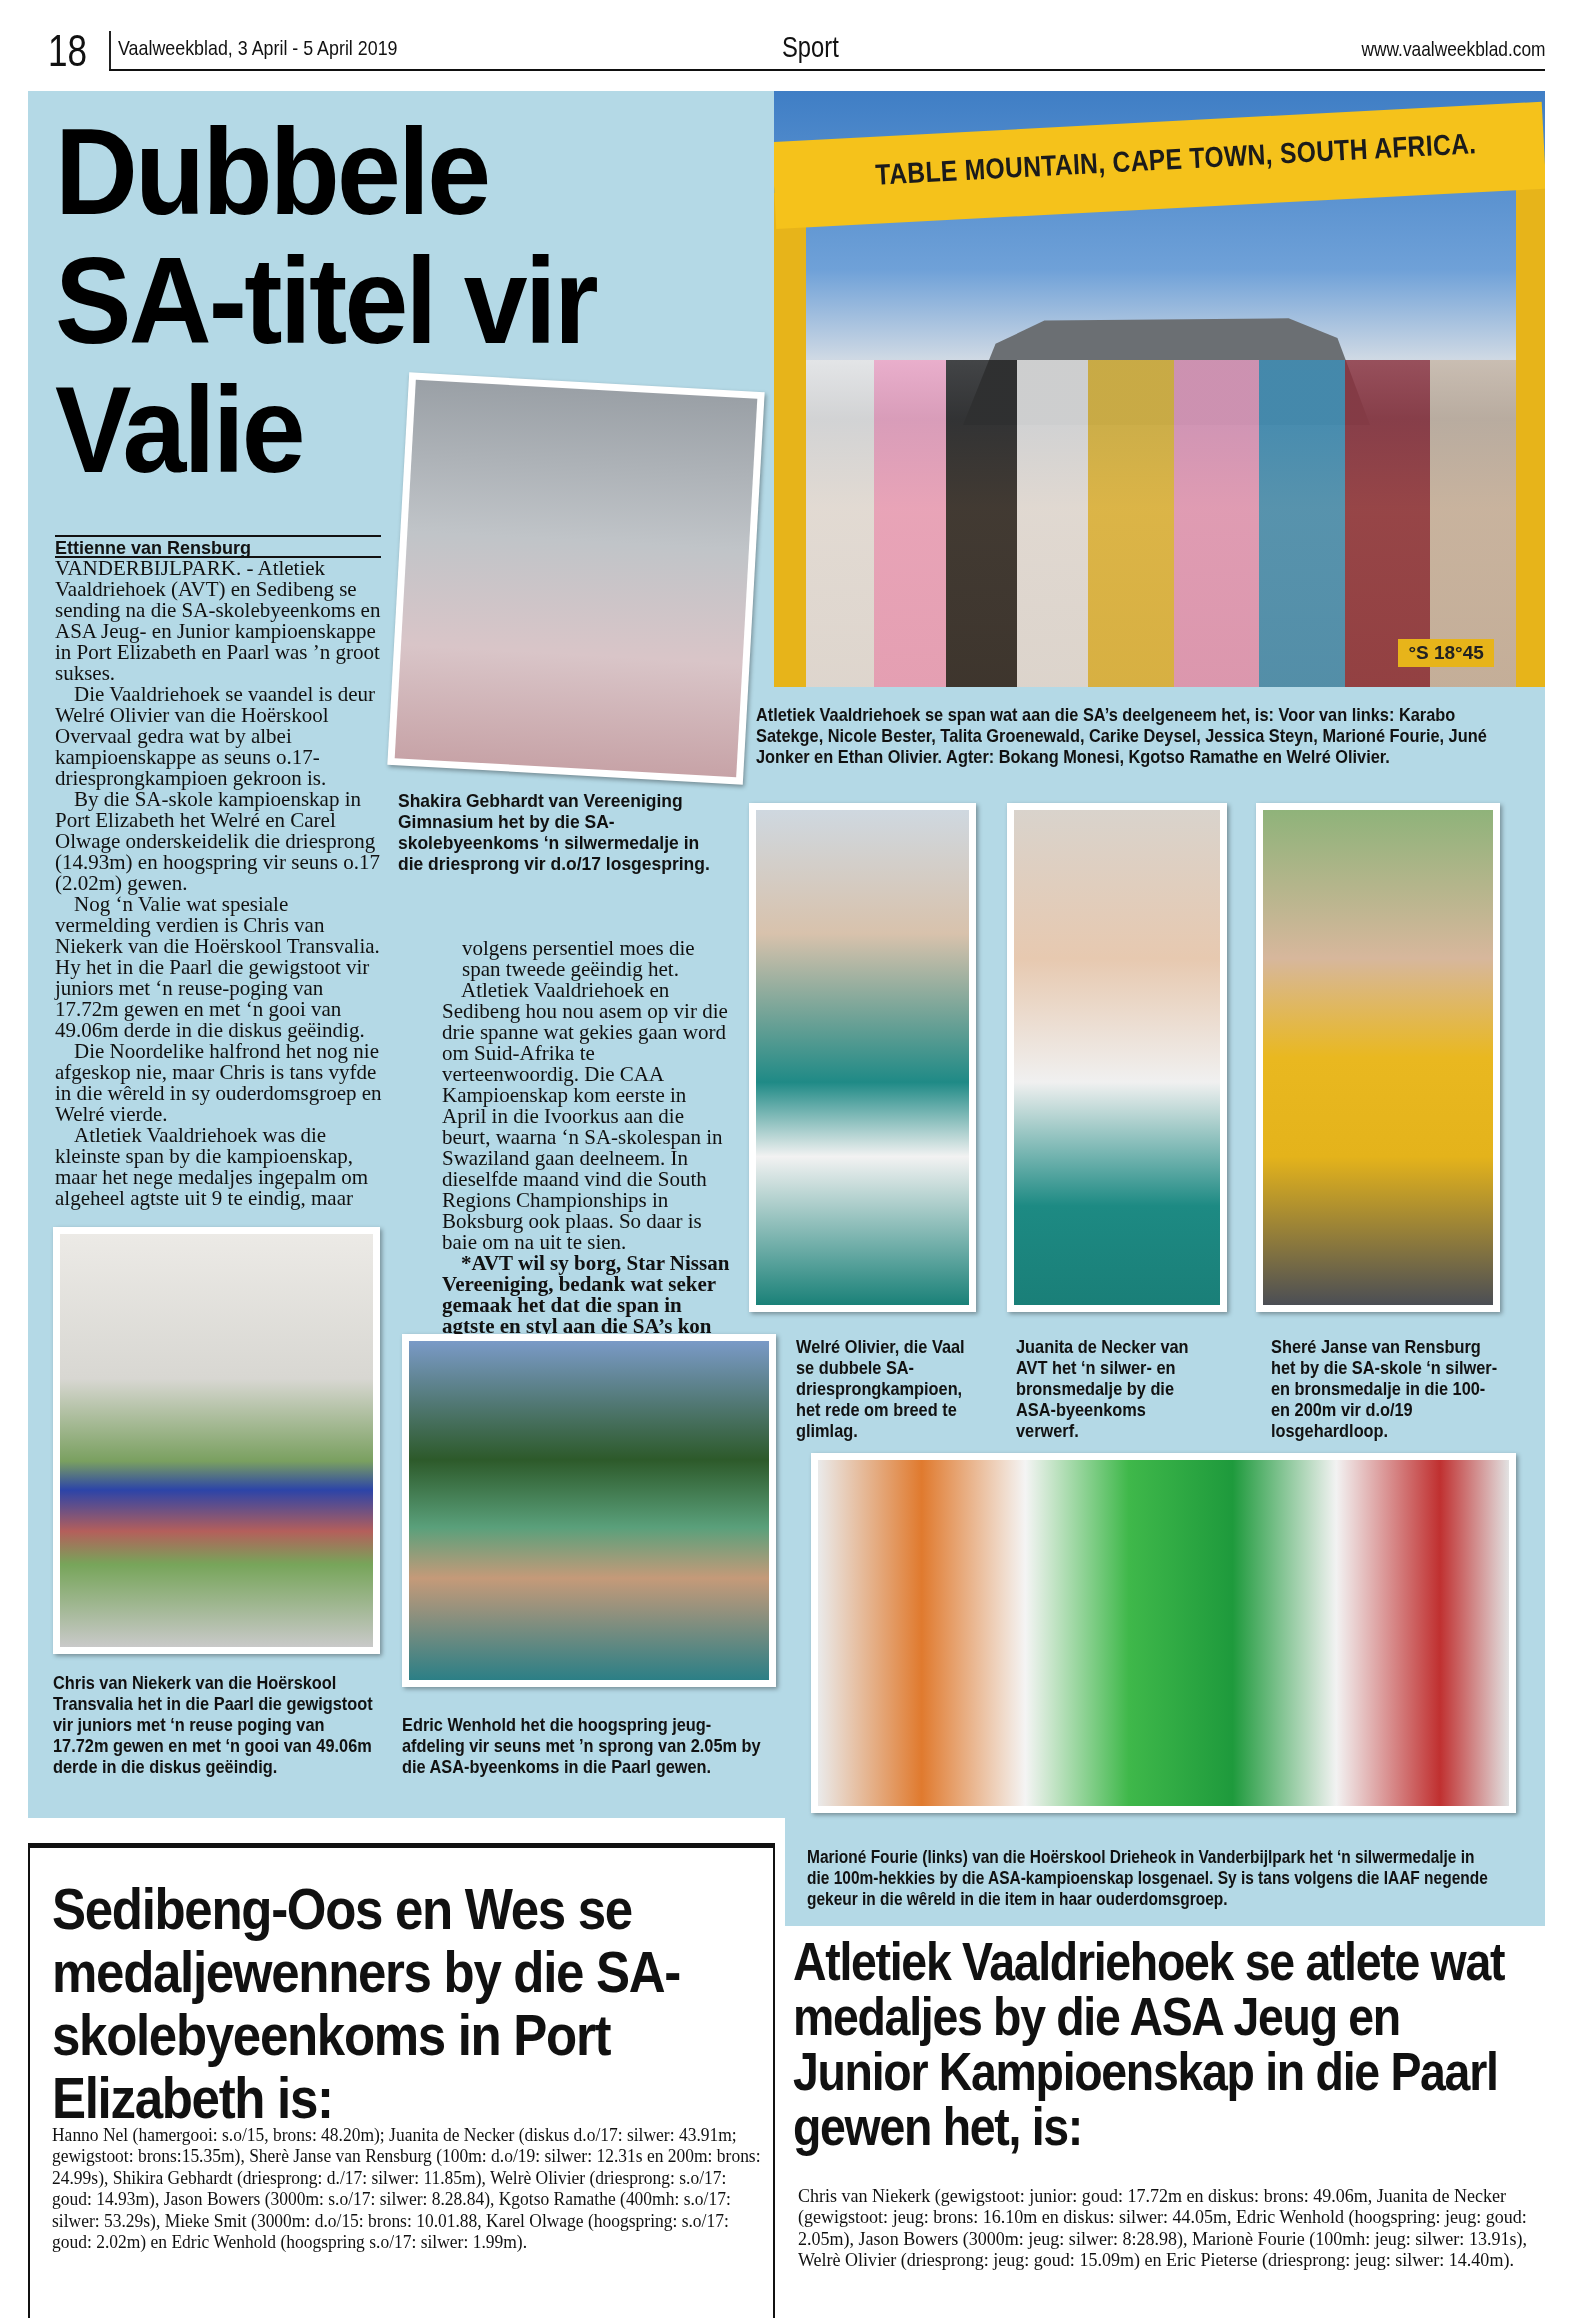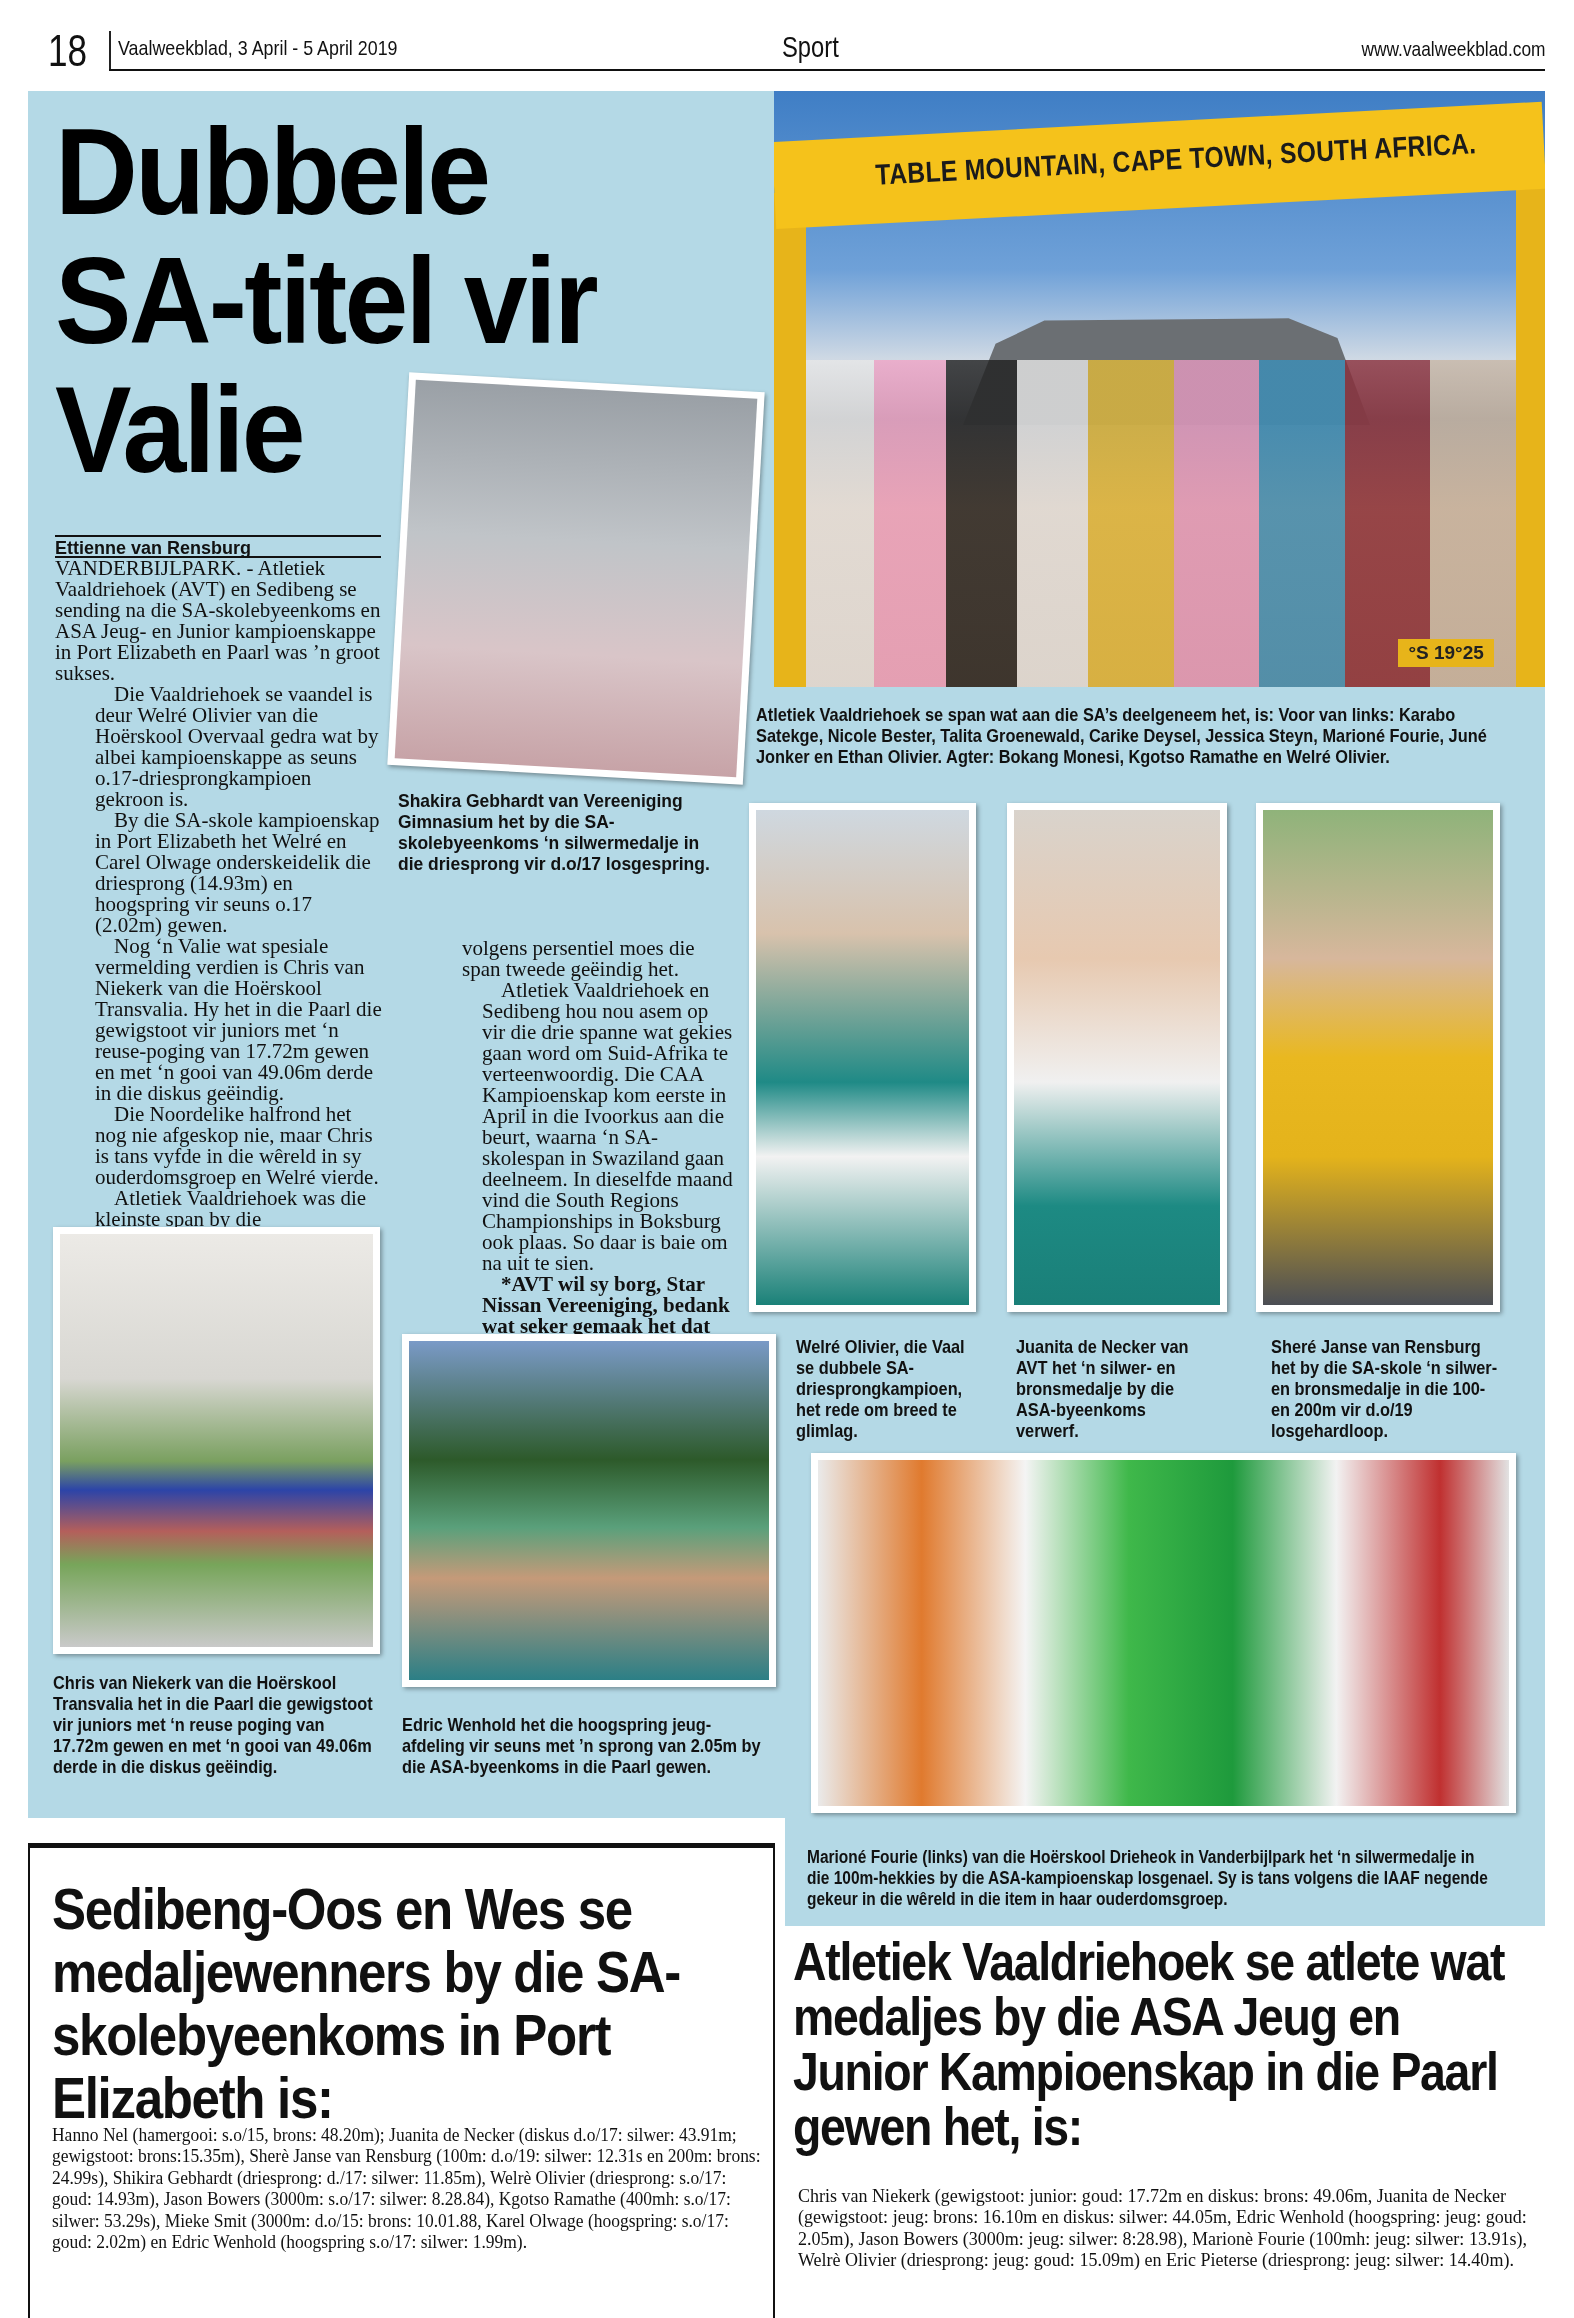--- a/index.html
+++ b/index.html
@@ -73,21 +73,21 @@
 
   
   .headline { left: 55px; top: 108px; font-family: "Liberation Sans", sans-serif; font-weight: 700; font-size: 122px; line-height: 129px; letter-spacing: -2.9px; transform: scaleX(0.94); transform-origin: left top; color: #000; }
 
   .byline-rule-top { left: 55px; top: 535px; width: 326px; height: 1.5px; background: #111; }
   .byline { left: 55px; top: 538px; font-family: "Liberation Sans", sans-serif; font-weight: 700; font-size: 18px; }
   .byline-rule-bot { left: 55px; top: 556px; width: 326px; height: 1.5px; background: #111; }
 
   .body-col { font-family: "Liberation Serif", serif; font-size: 21px; line-height: 21px; text-align: left; }
   .body-col p { text-indent: 0; }
-  .body-col p + p { text-indent: 19px; margin-left: 40px; }
+  .body-col p + p { text-indent: 19px; }
   .col-1 { left: 55px; top: 558px; width: 327px; }
   .col-2 { left: 442px; top: 938px; width: 291px; }
   .col-2 p.cont { text-indent: 0; margin-left: 20px; }
   .col-2 .sponsor { font-weight: 700; text-indent: 19px; }
 
   .cap-shakira { left: 398px; top: 790px; width: 356px; font-size: 19px; line-height: 21px; transform: scaleX(0.92); transform-origin: left top; font-family: "Liberation Sans", sans-serif; font-weight: 700; }
 
   
   .box-left { left: 28px; top: 1843px; width: 747px; height: 584px; border: 2.9px solid #111; border-top-width: 5.1px; background: #fff; }
   .box-left-title { position: absolute; left: 22px; top: 29px; width: 727px; font-family: "Liberation Sans", sans-serif; font-weight: 700; font-size: 58px; line-height: 63px; letter-spacing: -1.5px; transform: scaleX(0.88); transform-origin: left top; }
@@ -110,21 +110,21 @@
 <div class="abs blue blue-right-ext"></div>
 
 <div class="abs photo hero-photo">
   <div class="hero-mountain"></div>
   <div class="hero-people"></div>
   <div class="hero-frame-left"></div>
   <div class="hero-frame-right"></div>
   <div class="hero-sign">
     <span class="hero-sign-text">TABLE MOUNTAIN, CAPE TOWN, SOUTH AFRICA.</span>
   </div>
-  <div class="hero-coord">°S 19°25</div>
+  <div class="hero-coord">°S 18°45</div>
 </div>
 
 <div class="abs headline">
   <div>Dubbele</div>
   <div>SA-titel vir</div>
   <div>Valie</div>
 </div>
 
 <div class="abs framed tilt-photo">
   <div class="photo"></div>

